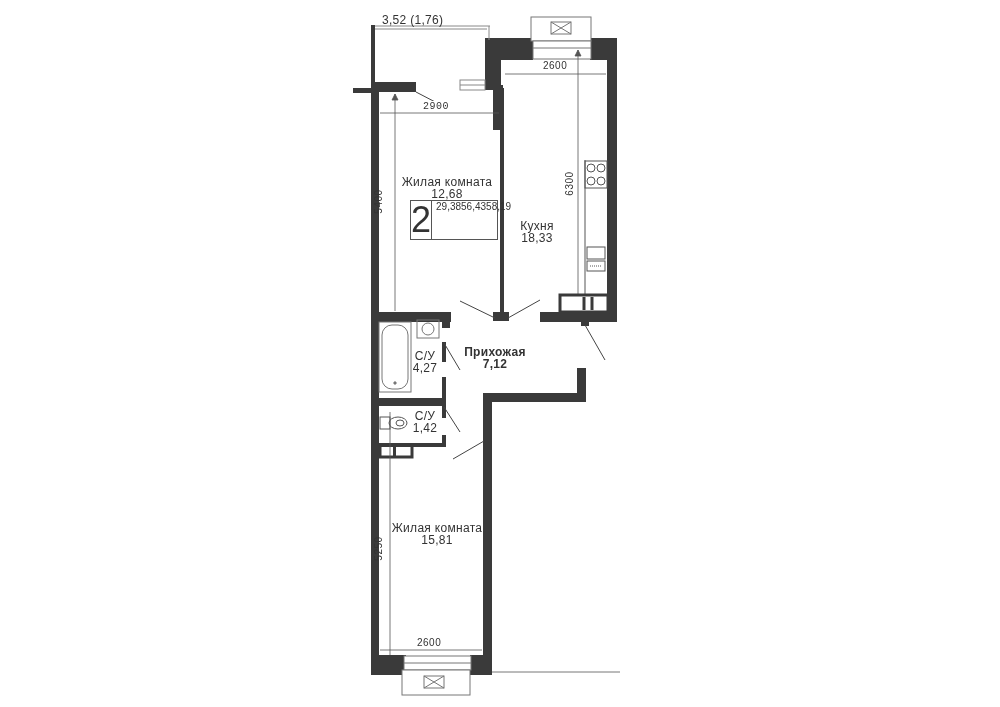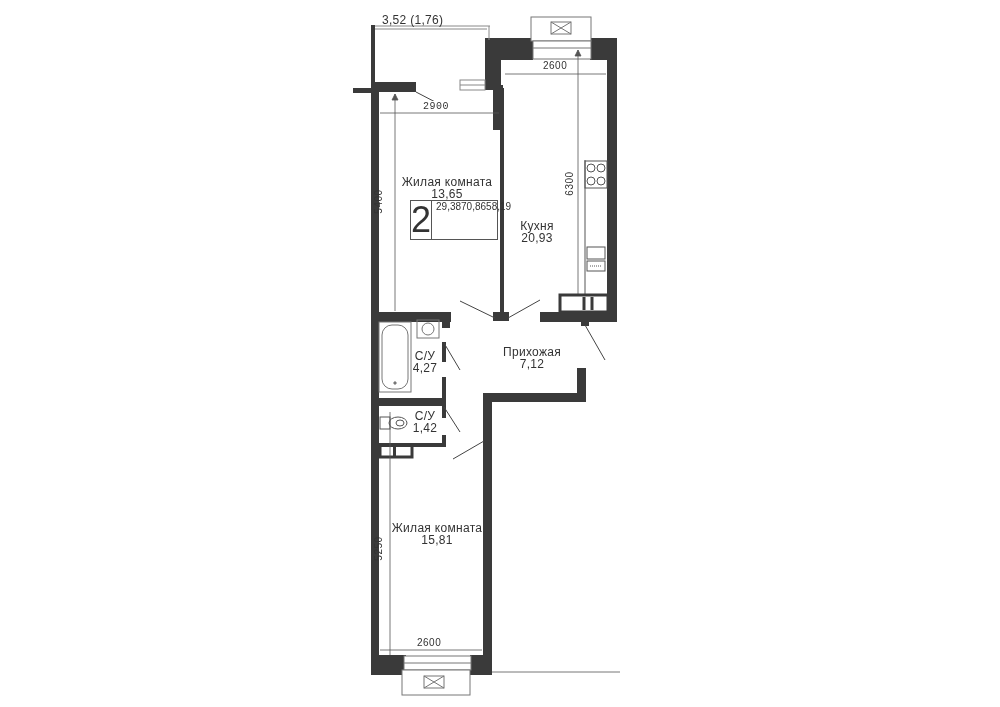--- a/index.html
+++ b/index.html
@@ -141,38 +141,38 @@
     <rect x="380" y="417" width="10" height="12"></rect>
     <ellipse cx="398" cy="423" rx="9" ry="6"></ellipse>
     <ellipse cx="400" cy="423" rx="4" ry="3"></ellipse>
   </g>
 </svg>
 
 <div class="lbl" style="left:382px;top:14px;text-align:left;">3,52 (1,76)</div>
 
 <div class="lbl" style="left:390px;top:176px;width:114px;">
   <div>Жилая комната</div>
-  <div>13,65</div>
+  <div>12,68</div>
 </div>
 
 <div class="badge">
   <div class="rooms">2</div>
   <div class="areas">
     <span>29,38</span>
-    <span>70,86</span>
+    <span>56,43</span>
     <span>58,19</span>
   </div>
 </div>
 
 <div class="lbl" style="left:509px;top:220px;width:56px;">
   <div>Кухня</div>
-  <div>20,93</div>
+  <div>18,33</div>
 </div>
 
-<div class="lbl" style="left:497px;top:346px;width:70px;">
+<div class="lbl" style="left:460px;top:346px;width:70px;font-weight:bold;">
   <div>Прихожая</div>
   <div>7,12</div>
 </div>
 
 <div class="lbl" style="left:410px;top:350px;width:30px;">
   <div>С/У</div>
   <div>4,27</div>
 </div>
 
 <div class="lbl" style="left:410px;top:410px;width:30px;">

